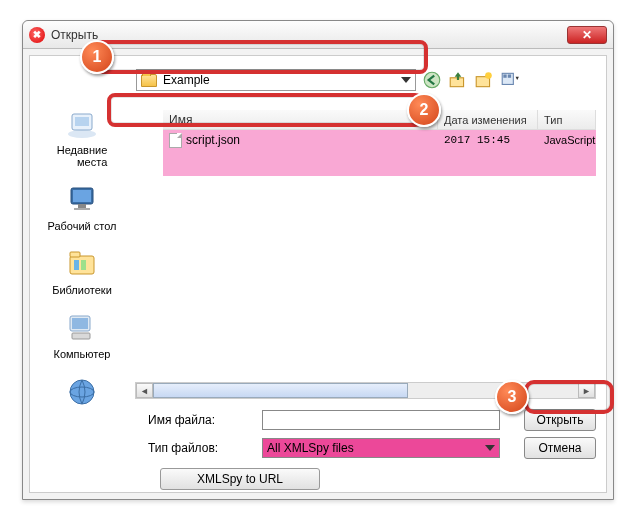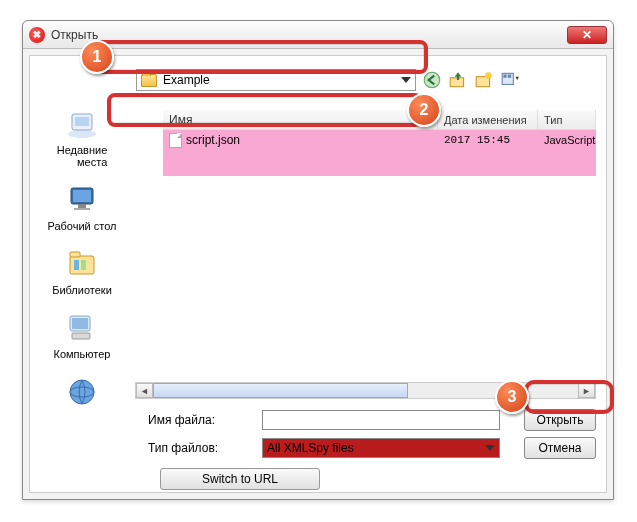--- a/index.html
+++ b/index.html
@@ -46,21 +46,21 @@
 .hscroll { position:absolute; left:105px; right:10px; top:326px; height:17px; background:#f0f0f0; border:1px solid #ccc; display:flex; align-items:center; }
 .hscroll-btn { width:17px; height:15px; background:linear-gradient(#fafafa,#e0e0e0); border:1px solid #bbb; display:flex; align-items:center; justify-content:center; font-size:9px; color:#555; }
 .hscroll-track { flex:1; background:#eee; height:15px; position:relative; }
 .hscroll-thumb { position:absolute; left:0; top:0; width:60%; height:100%; background:linear-gradient(#e6eefb,#c7d8f3); border:1px solid #9ab; }
 
 .form-row { position:absolute; left:118px; right:10px; height:24px; display:flex; align-items:center; gap:24px; }
 .form-row.r1 { top:352px; }
 .form-row.r2 { top:380px; }
 .form-label { width:90px; }
 .form-input { flex:1; height:20px; border:1px solid #888; padding:0 4px; background:#fff; }
-.form-combo { flex:1; height:20px; border:1px solid #888; background:#b91c1c; display:flex; align-items:center; padding:0 4px; }
+.form-combo { flex:1; height:20px; border:1px solid #888; background:#ec4899; display:flex; align-items:center; padding:0 4px; }
 .form-btn { width:72px; height:22px; background:linear-gradient(#fafafa,#e1e1e1); border:1px solid #888; border-radius:3px; }
 
 .switch-row { position:absolute; left:130px; right:10px; top:412px; display:flex; gap:10px; }
 .switch-btn { width:160px; height:22px; background:linear-gradient(#fafafa,#e1e1e1); border:1px solid #999; border-radius:3px; }
 
 .highlight { position:absolute; border:4px solid #d53131; border-radius:8px; box-shadow: 0 0 0 1px rgba(0,0,0,0.1) inset; pointer-events:none; }
 .hl1 { left:94px; top:40px; width:334px; height:34px; }
 .hl2 { left:107px; top:93px; width:316px; height:34px; }
 .hl3 { left:524px; top:380px; width:90px; height:34px; border-radius:10px; }
 .marker { position:absolute; width:34px; height:34px; border-radius:50%; background:radial-gradient(circle at 35% 30%, #ff8a57, #d3441a); border:2px solid #fff; box-shadow: 1px 2px 3px rgba(0,0,0,0.4); color:#fff; display:flex; align-items:center; justify-content:center; font-size:16px; font-weight:bold; pointer-events:none; }
@@ -207,21 +207,21 @@
     <div class="form-row r2">
       <span class="form-label">Тип файлов:</span>
       <div class="form-combo">
         <span style="flex:1">All XMLSpy files</span>
         <span class="combo-arrow"></span>
       </div>
       <button class="form-btn">Отмена</button>
     </div>
 
     <div class="switch-row">
-      <button class="switch-btn">Switch to URL</button>
+      <button class="switch-btn">XMLSpy to URL</button>
     </div>
 
   </div>
 </div>
 
 <div class="highlight hl1"></div>
 <div class="highlight hl2"></div>
 <div class="highlight hl3"></div>
 <div class="marker m1">1</div>
 <div class="marker m2">2</div>

